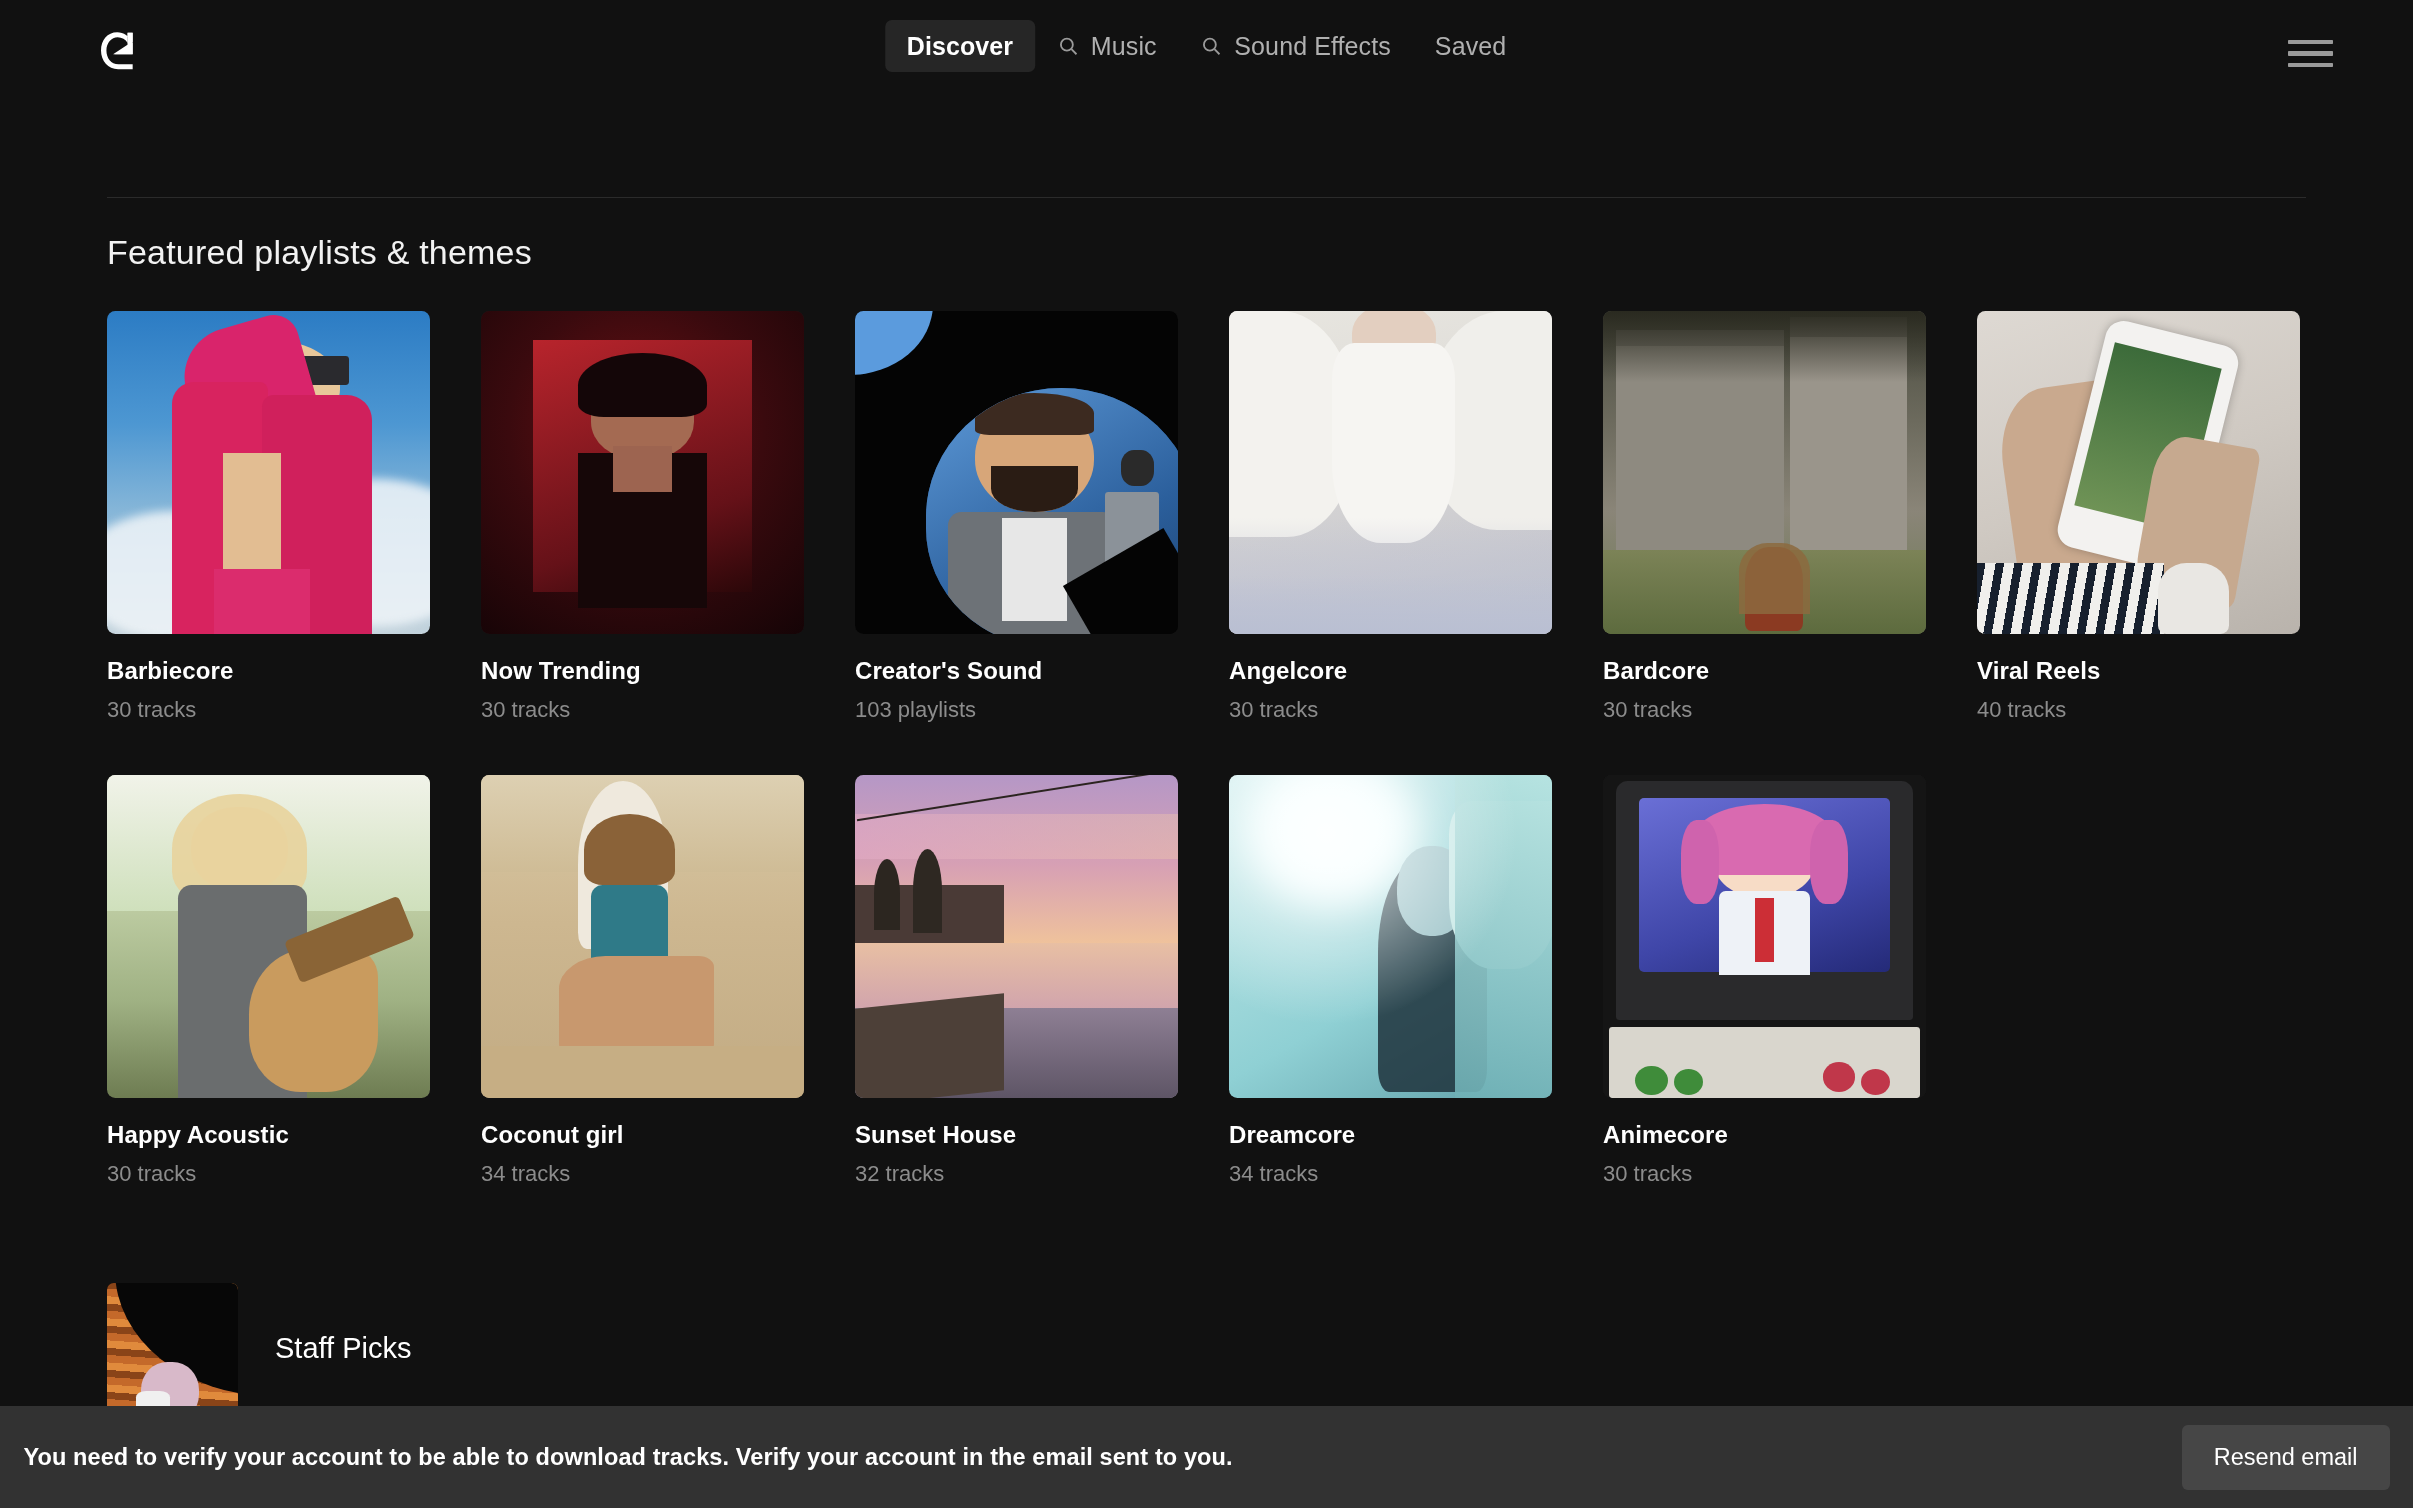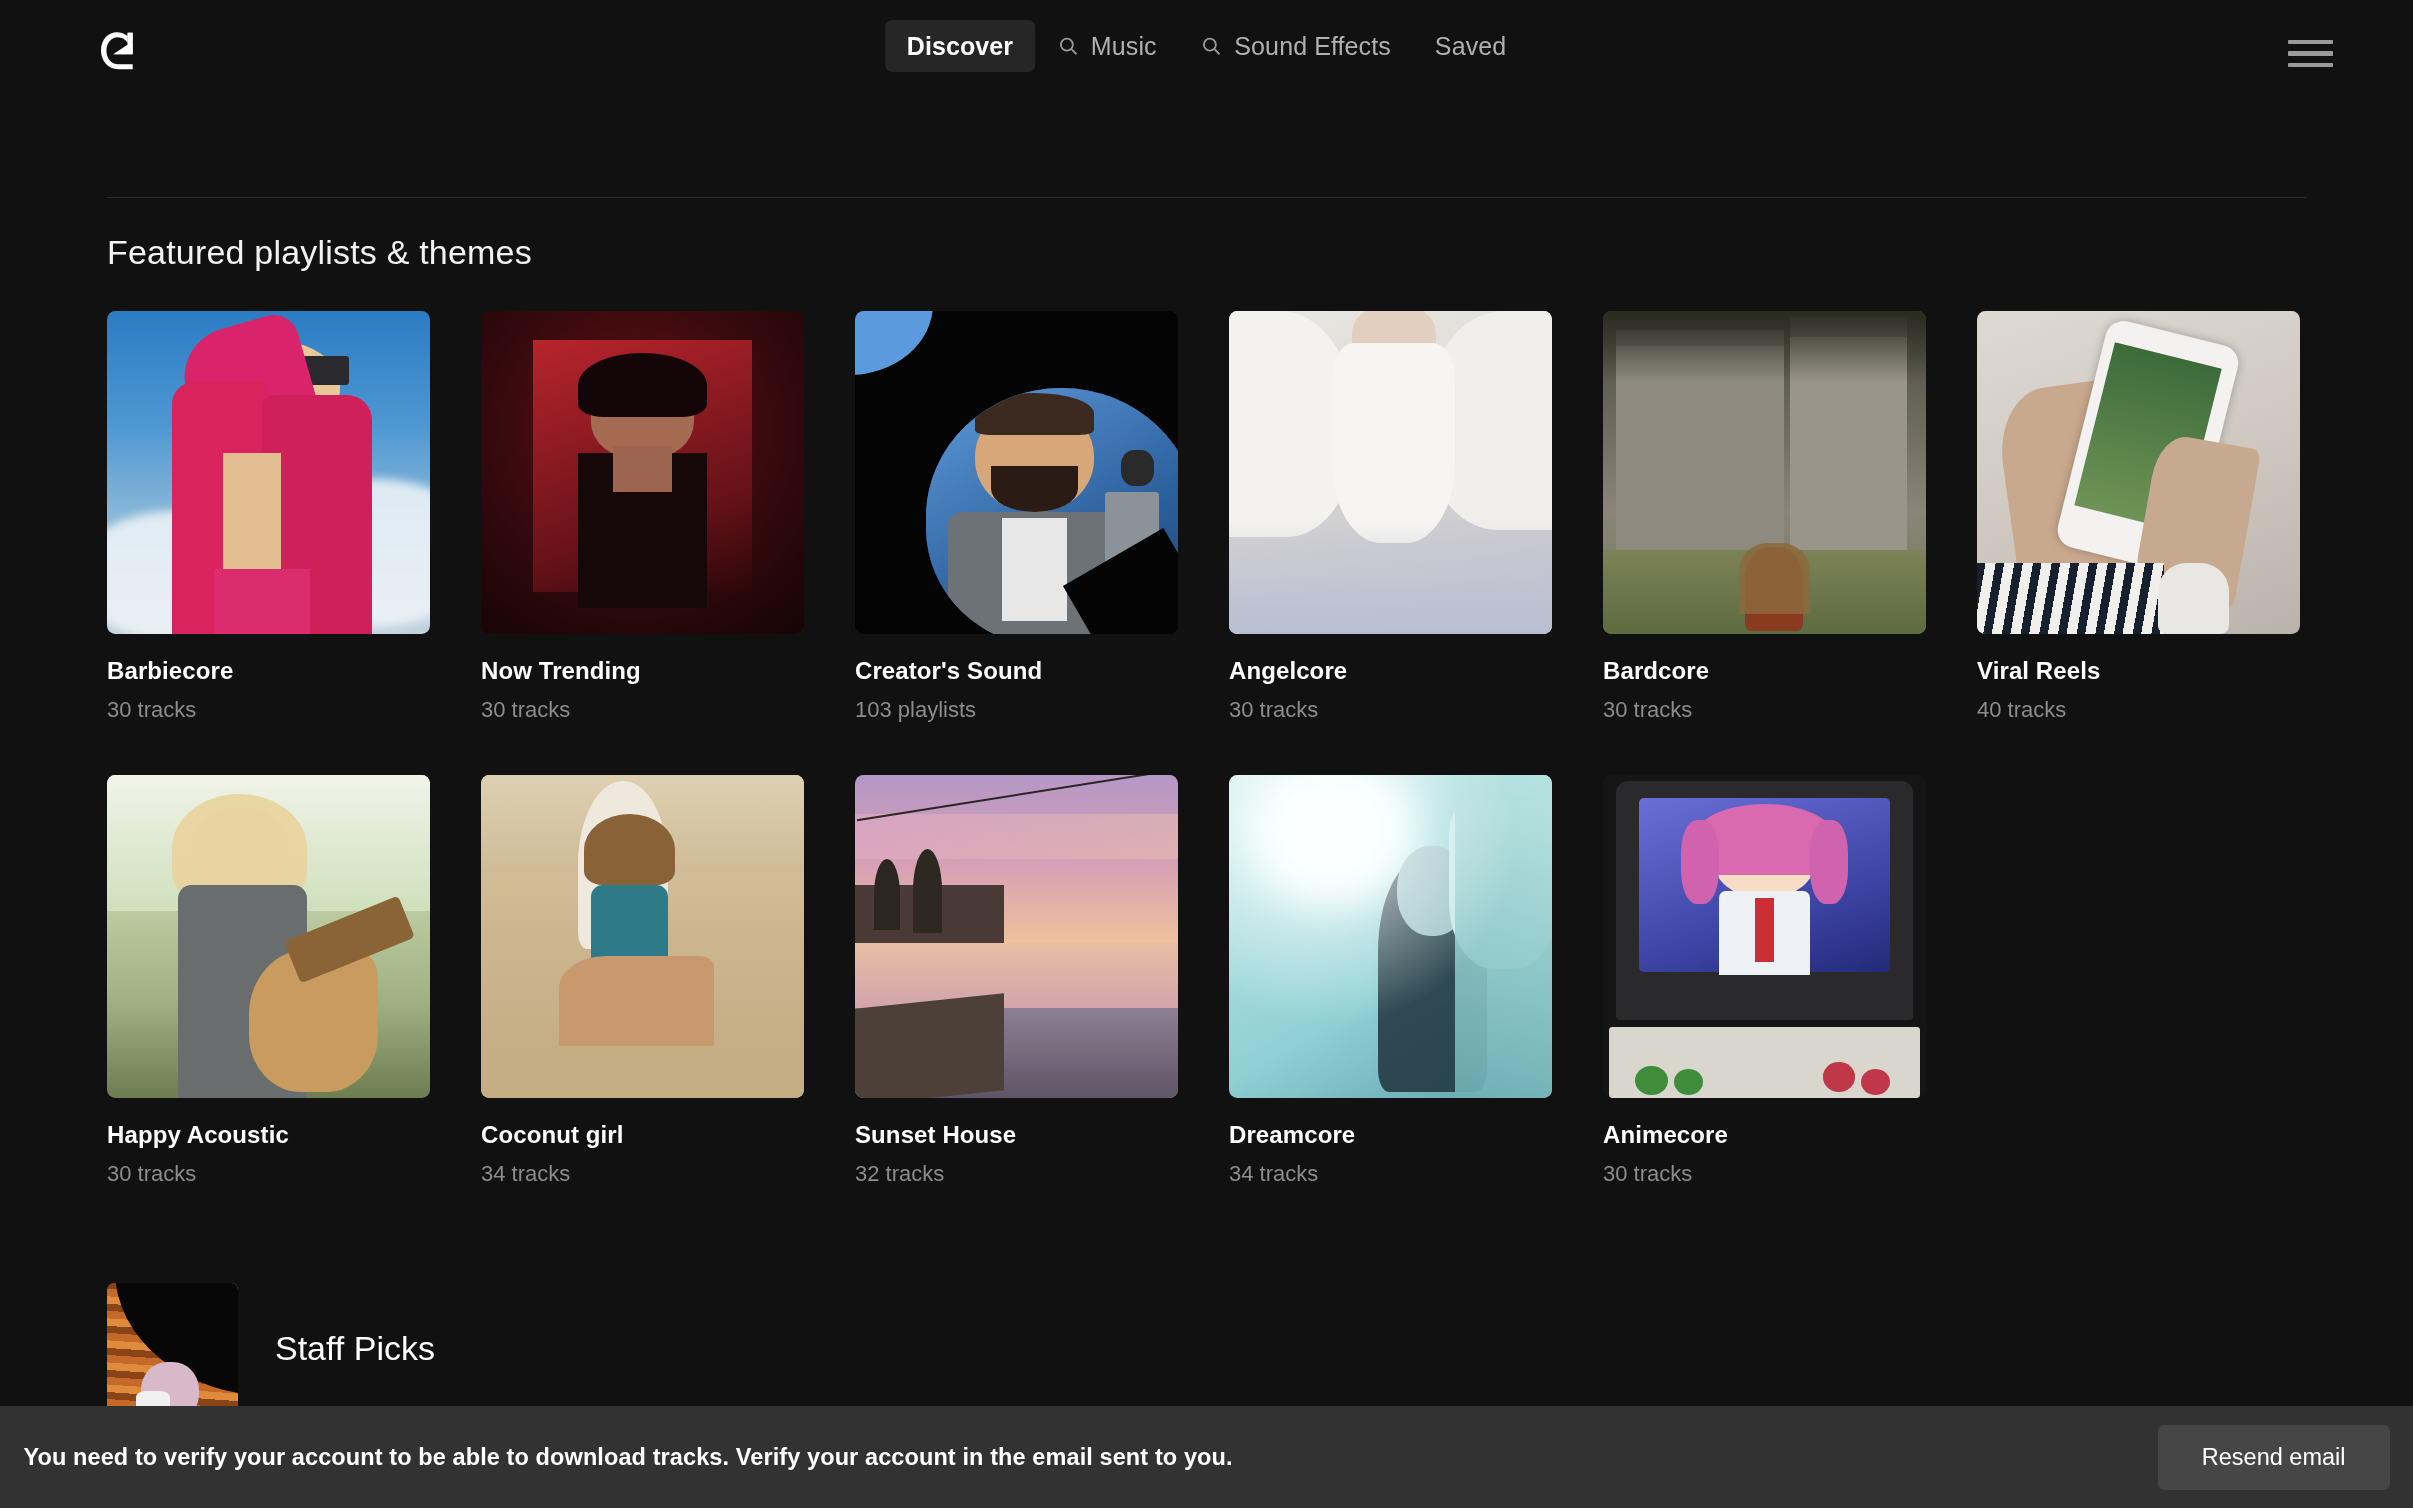--- a/index.html
+++ b/index.html
@@ -97,41 +97,41 @@
   
   .staff {
     display:flex; align-items:center; gap:37px;
     margin-top:80px;
   }
   .staff-thumb {
     width:131px; height:131px; border-radius:6.7px; overflow:hidden;
     position:relative; background:#000;
     flex:0 0 auto;
   }
-  .staff-title { font-size:34px; color:#ffffff; font-weight:400; }
+  .staff-title { font-size:29px; color:#ffffff; font-weight:400; }
 
   
   .banner {
     position:absolute; left:0; bottom:0;
     width:2413px; height:102px;
     background:#323232;
     display:flex; align-items:center;
     padding:0 23.5px 0 23.5px;
     z-index:50;
   }
   .banner-text {
     font-size:23.5px; color:#ffffff; font-weight:700;
     letter-spacing:0.1px;
   }
   .banner-btn {
     margin-left:auto;
     background:#464646;
     color:#ffffff;
     font-size:23.5px; font-weight:400;
-    padding:19px 44px;
+    padding:19px 32px;
     border:none; border-radius:5.9px;
     cursor:pointer;
     font-family:"Liberation Sans", sans-serif;
     white-space:nowrap;
   }
 
   
   .art { position:absolute; inset:0; }
   .cloud { position:absolute; border-radius:50%; background:rgba(240,244,248,.85); filter:blur(5px); }
 </style>

